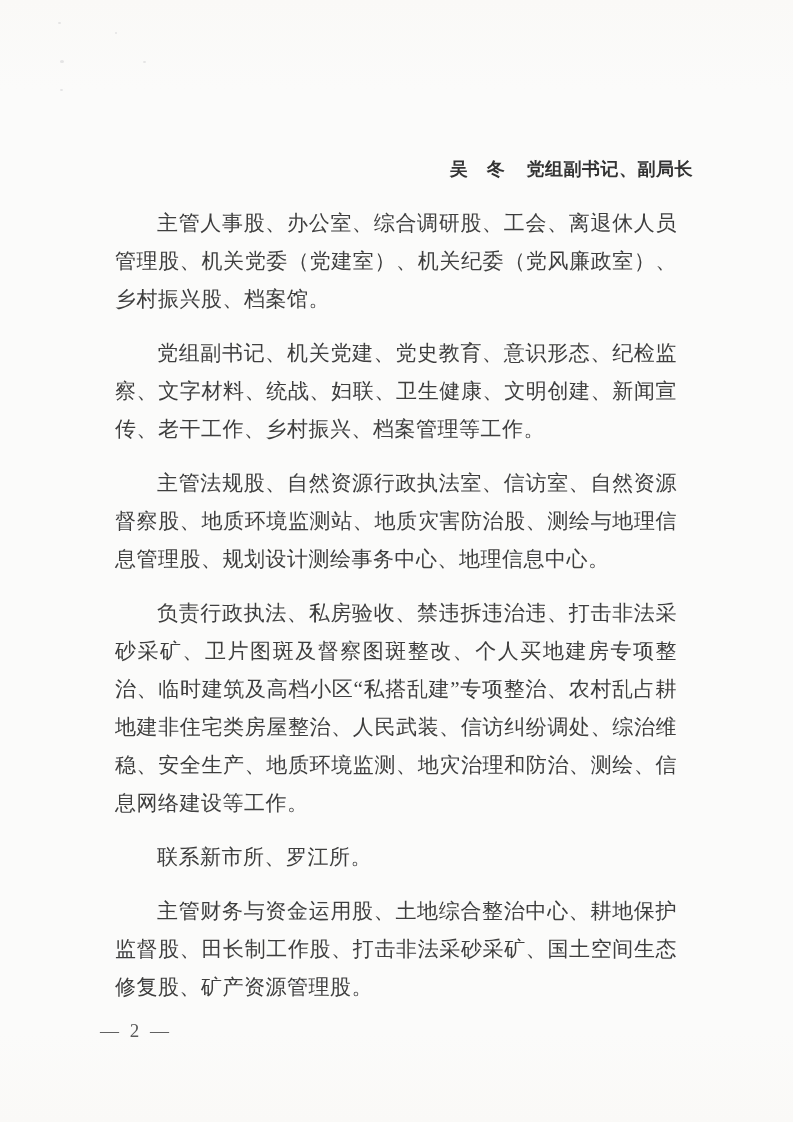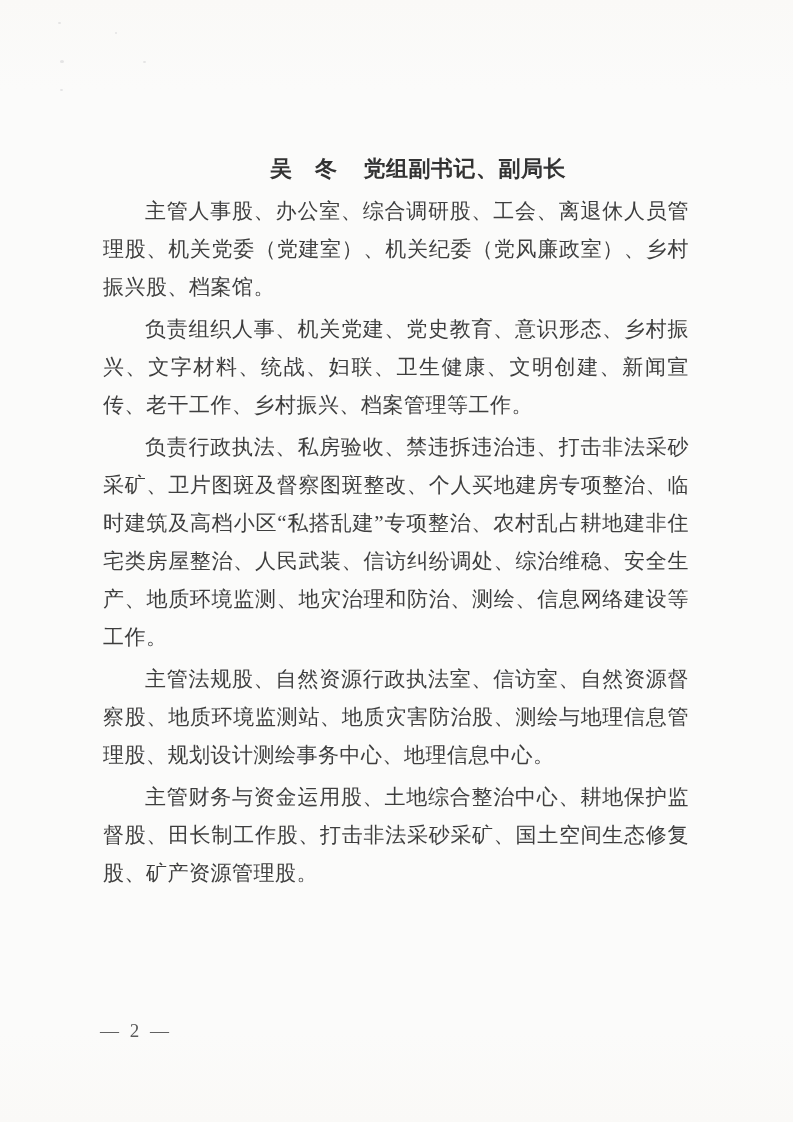--- a/index.html
+++ b/index.html
@@ -28,32 +28,32 @@
     top: 150px;
     width: 594px;
     color: #3e3e3e;
     font-size: 21px;
     line-height: 38px;
     text-align: justify;
     letter-spacing: 0.5px;
   }
   .officer-heading {
     margin: 0;
-    font-size: 22px;
+    font-size: 18px;
     font-weight: bold;
     color: #333333;
     text-indent: 2em;
     line-height: 38px;
-    text-align: center;
+    text-align: right;
   }
   .officer-heading .officer-title {
     margin-left: 0.9em;
   }
   .doc-paragraph {
-    margin: 4px;
+    margin: 16px;
     text-indent: 2em;
   }
   .page-number {
     position: absolute;
     left: 100px;
     top: 1020px;
     font-size: 19px;
     color: #5a5a5a;
     letter-spacing: 3px;
     font-family: "Liberation Serif", "DejaVu Serif", serif;
@@ -80,24 +80,25 @@
   <div class="speckle sp4"></div>
   <div class="speckle sp5"></div>
 
   <div class="doc-body">
 
     <h3 class="officer-heading">
       <span class="officer-name">吴　冬</span>
       <span class="officer-title">党组副书记、副局长</span>
     </h3>
     <p class="doc-paragraph">主管人事股、办公室、综合调研股、工会、离退休人员管理股、机关党委（党建室）、机关纪委（党风廉政室）、乡村振兴股、档案馆。</p>
-    <p class="doc-paragraph">负责组织人事、机关党建、党史教育、意识形态、乡村振兴、文字材料、统战、妇联、卫生健康、文明创建、新闻宣传、老干工作、乡村振兴、档案管理等工作。</p>
+    <p class="doc-paragraph">党组副书记、机关党建、党史教育、意识形态、纪检监察、文字材料、统战、妇联、卫生健康、文明创建、新闻宣传、老干工作、乡村振兴、档案管理等工作。</p>
 
+    <p class="doc-paragraph">主管法规股、自然资源行政执法室、信访室、自然资源督察股、地质环境监测站、地质灾害防治股、测绘与地理信息管理股、规划设计测绘事务中心、地理信息中心。</p>
     <p class="doc-paragraph">负责行政执法、私房验收、禁违拆违治违、打击非法采砂采矿、卫片图斑及督察图斑整改、个人买地建房专项整治、临时建筑及高档小区“私搭乱建”专项整治、农村乱占耕地建非住宅类房屋整治、人民武装、信访纠纷调处、综治维稳、安全生产、地质环境监测、地灾治理和防治、测绘、信息网络建设等工作。</p>
-    <p class="doc-paragraph">主管法规股、自然资源行政执法室、信访室、自然资源督察股、地质环境监测站、地质灾害防治股、测绘与地理信息管理股、规划设计测绘事务中心、地理信息中心。</p>
+    <p class="doc-paragraph">联系新市所、罗江所。</p>
 
     <p class="doc-paragraph">主管财务与资金运用股、土地综合整治中心、耕地保护监督股、田长制工作股、打击非法采砂采矿、国土空间生态修复股、矿产资源管理股。</p>
 
   </div>
 
   <div class="page-number">— 2 —</div>
 
 </div>
 
 </body></html>

